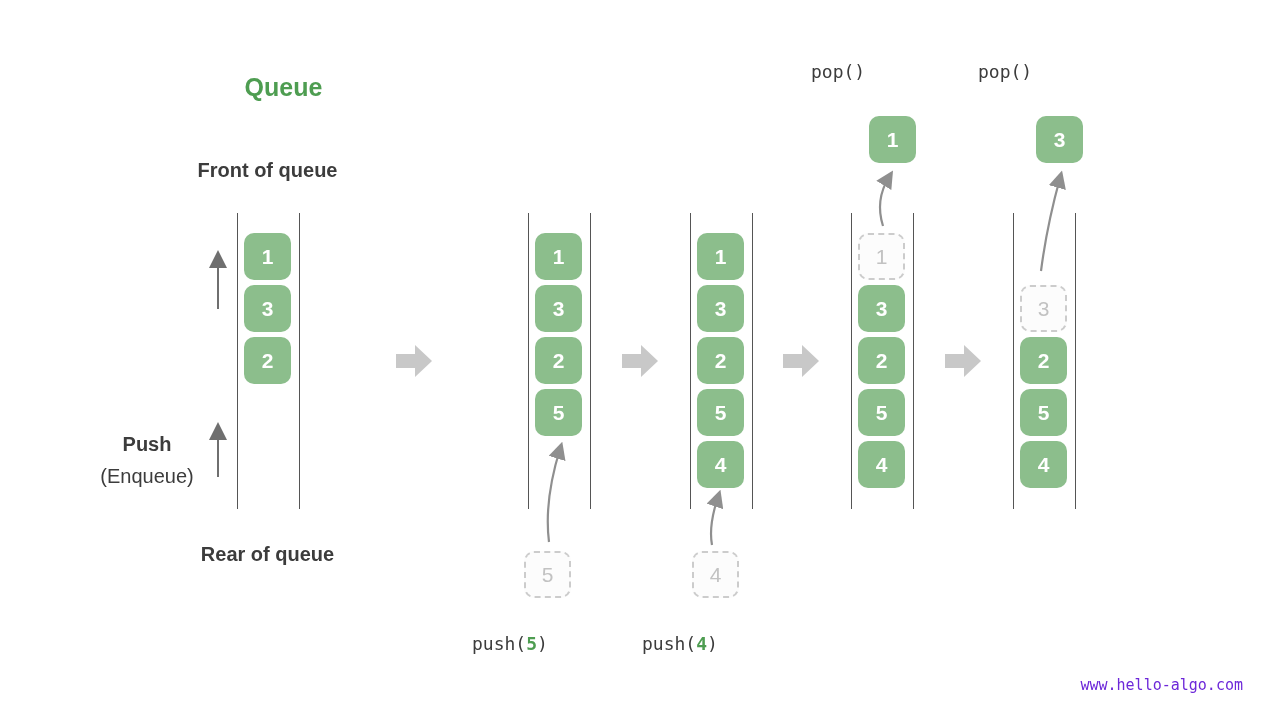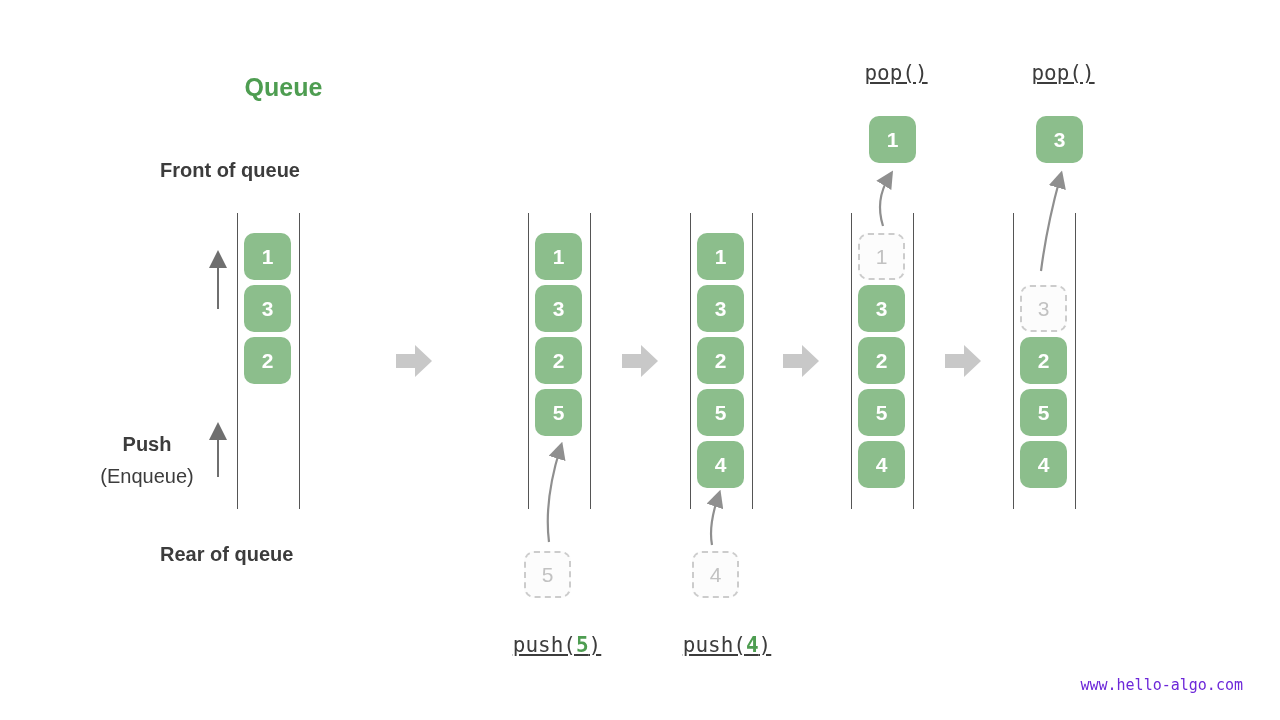--- a/index.html
+++ b/index.html
@@ -11,21 +11,21 @@
     --arrow-gray:#c8c8c8;
     --flow-arrow-gray:#8f8f8f;
   }
   html,body{margin:0;padding:0;}
   body{background:#ffffff;font-family:"Liberation Sans",sans-serif;}
   .stage{position:relative;width:1280px;height:720px;background:#ffffff;overflow:hidden;}
 
   .title{position:absolute;left:160px;top:57px;width:215px;margin:16px;text-align:center;
          font-size:25px;font-weight:bold;color:var(--accent-green);}
 
-  .hlabel{position:absolute;left:160px;width:215px;
+  .hlabel{position:absolute;left:160px;width:215px;text-align:center;
           font-size:20px;font-weight:bold;color:var(--text-dark);}
   .front{top:159px;}
   .rear{top:543px;}
 
   .side{position:absolute;left:57px;width:180px;text-align:center;
         font-size:20px;color:var(--text-dark);line-height:32px;}
   .side .b{font-weight:bold;}
   .pop-side{top:257px;}
   .push-side{top:428px;}
 
@@ -49,22 +49,22 @@
   .popped1{left:869px;top:116px;}
   .popped2{left:1036px;top:116px;}
 
   .incoming{position:absolute;width:47px;height:47px;border-radius:10px;box-sizing:border-box;
             background:#fcfcfc;border:2px dashed #cccccc;
             display:flex;align-items:center;justify-content:center;
             font-size:21px;color:var(--muted-gray);}
   .in5{left:524px;top:551px;}
   .in4{left:692px;top:551px;}
 
-  .op{position:absolute;width:170px;text-align:center;
-      font-family:"DejaVu Sans Mono",monospace;font-size:21px;color:var(--text-dark);text-decoration:underline;}
+  .op{position:absolute;width:170px;
+      font-family:"DejaVu Sans Mono",monospace;font-size:18px;color:var(--text-dark);}
   .op .arg{color:var(--accent-green);font-weight:bold;}
   .pushop{top:633px;}
   .popop{top:61px;}
   .op-push5{left:472px;}
   .op-push4{left:642px;}
   .op-pop1{left:811px;}
   .op-pop2{left:978px;}
 
   .watermark{position:absolute;right:37px;top:676px;
              font-family:"DejaVu Sans Mono",monospace;font-size:15px;color:#6d28d9;}

